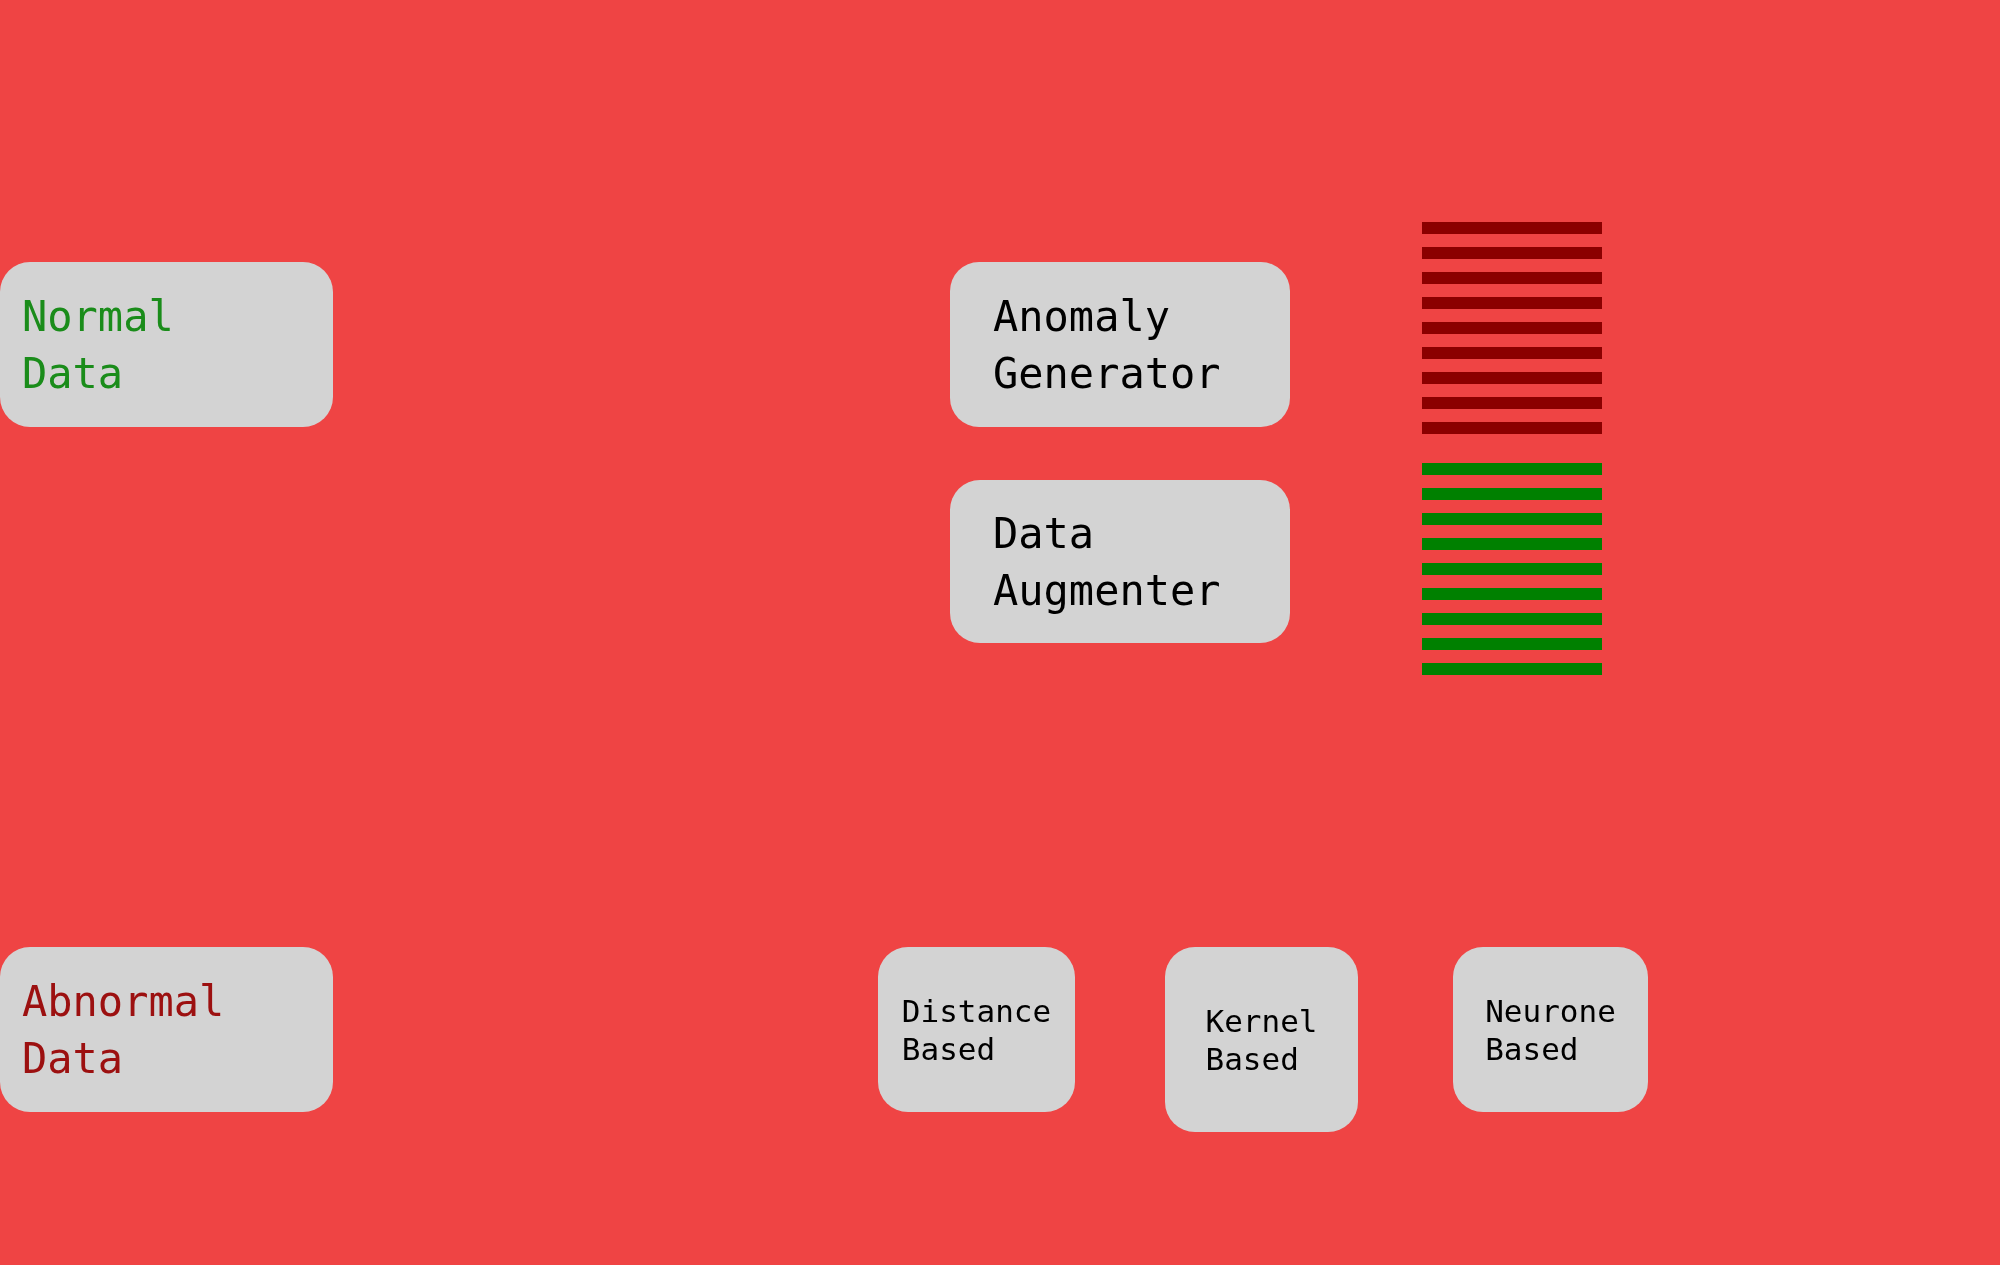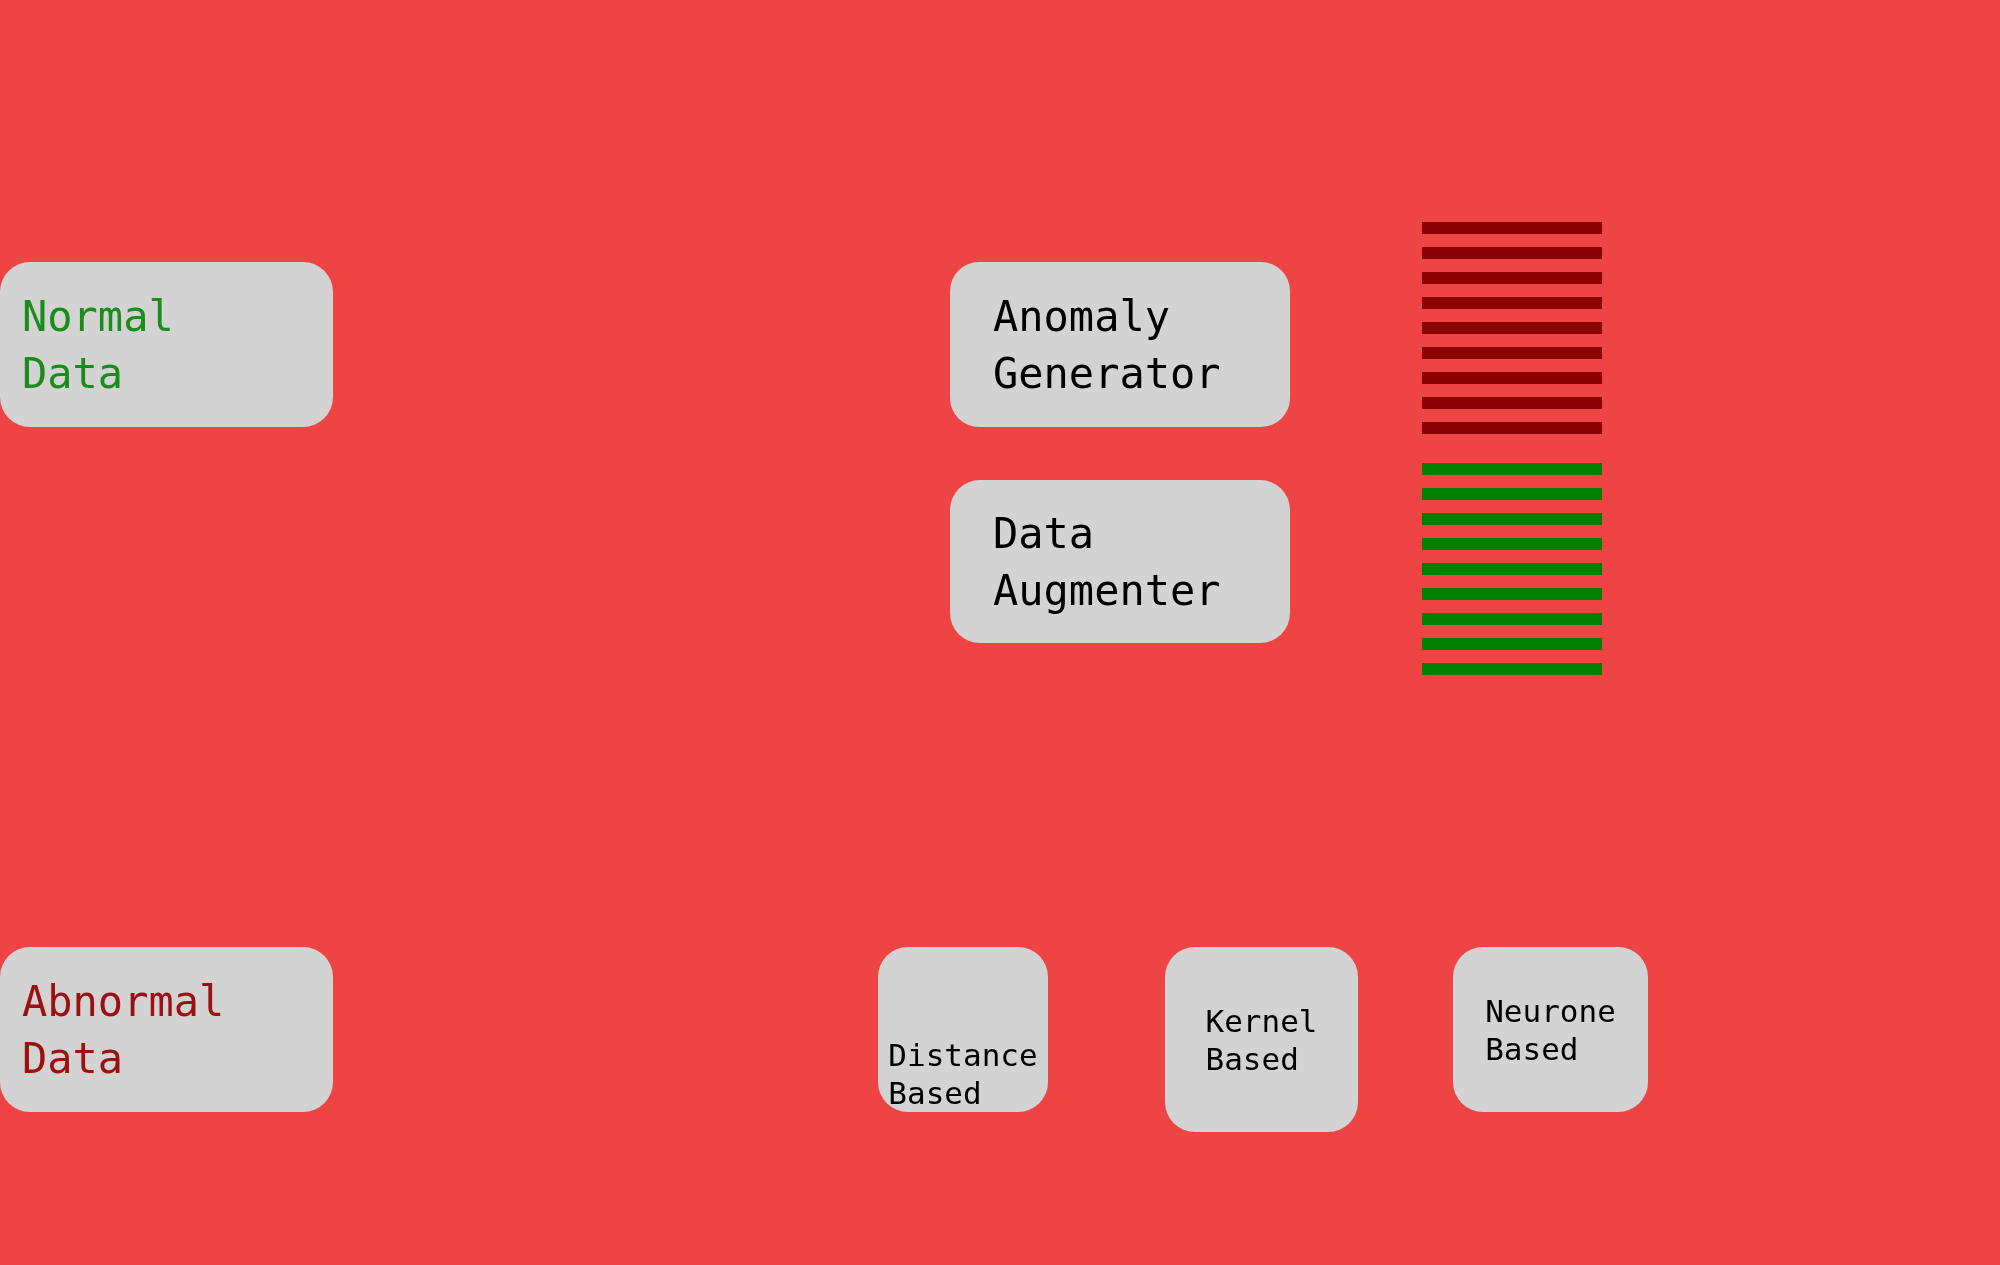--- a/index.html
+++ b/index.html
@@ -33,21 +33,21 @@
   .node.big .label { font-size: 42px; line-height: 57px; }
 
   
   .node.small { align-items: center; }
   .node.small .label { font-size: 31px; line-height: 38px; width: max-content; }
 
   #normal-data    { left: 0px;    top: 262px; width: 333px; height: 165px; padding-left: 22px; }
   #abnormal-data  { left: 0px;    top: 947px; width: 333px; height: 165px; padding-left: 22px; }
   #anomaly-generator { left: 950px; top: 262px; width: 340px; height: 165px; padding-left: 43px; border-radius: 29px; }
   #data-augmenter    { left: 950px; top: 480px; width: 340px; height: 163px; padding-left: 43px; }
-  #distance-based { left: 878px;  top: 947px; width: 170px; height: 165px; justify-content: flex-end; }
+  #distance-based { left: 878px;  top: 947px; width: 197px; height: 165px; }
   #kernel-based   { left: 1165px; top: 947px; width: 193px; height: 185px; }
   #neurone-based  { left: 1453px; top: 947px; width: 195px; height: 165px; }
 
   .stripe-stack {
     position: absolute;
     left: 1422px;
     width: 180px;
     display: flex;
     flex-direction: column;
   }

